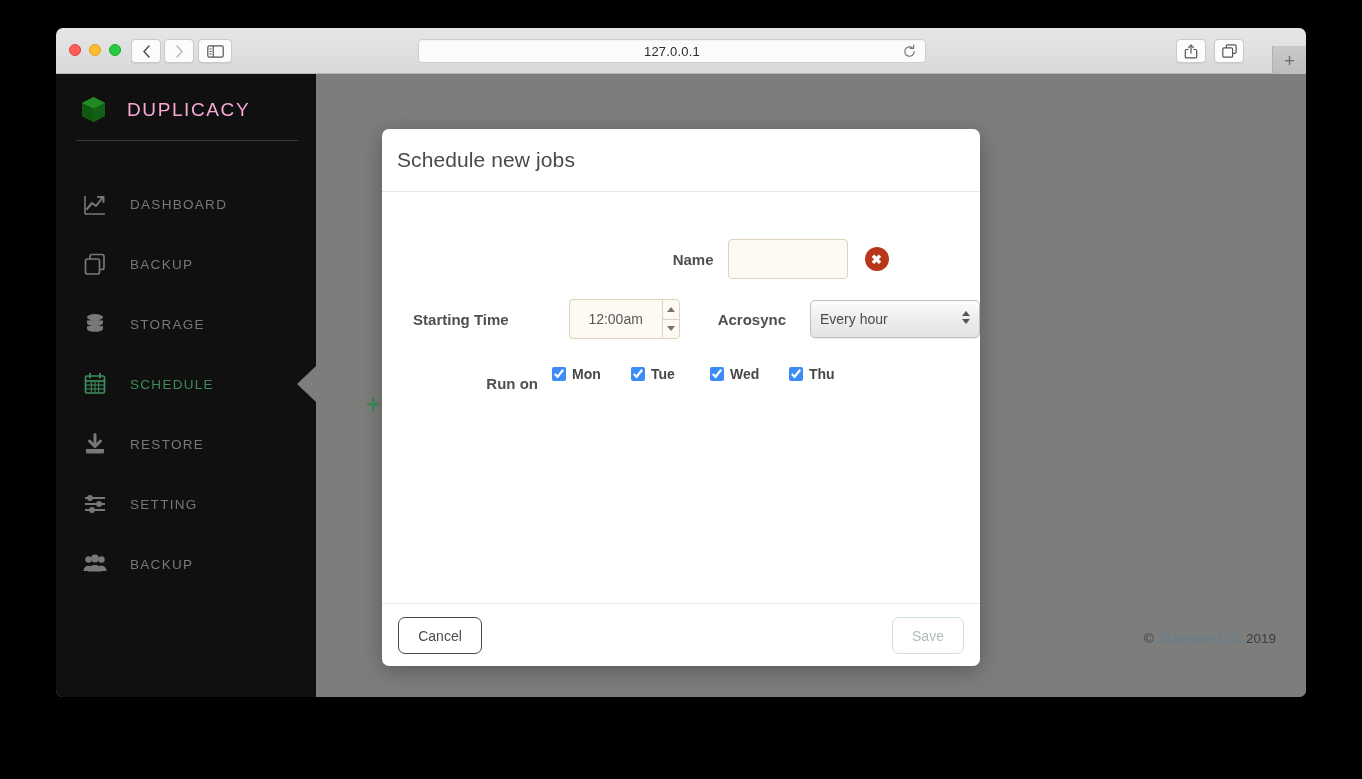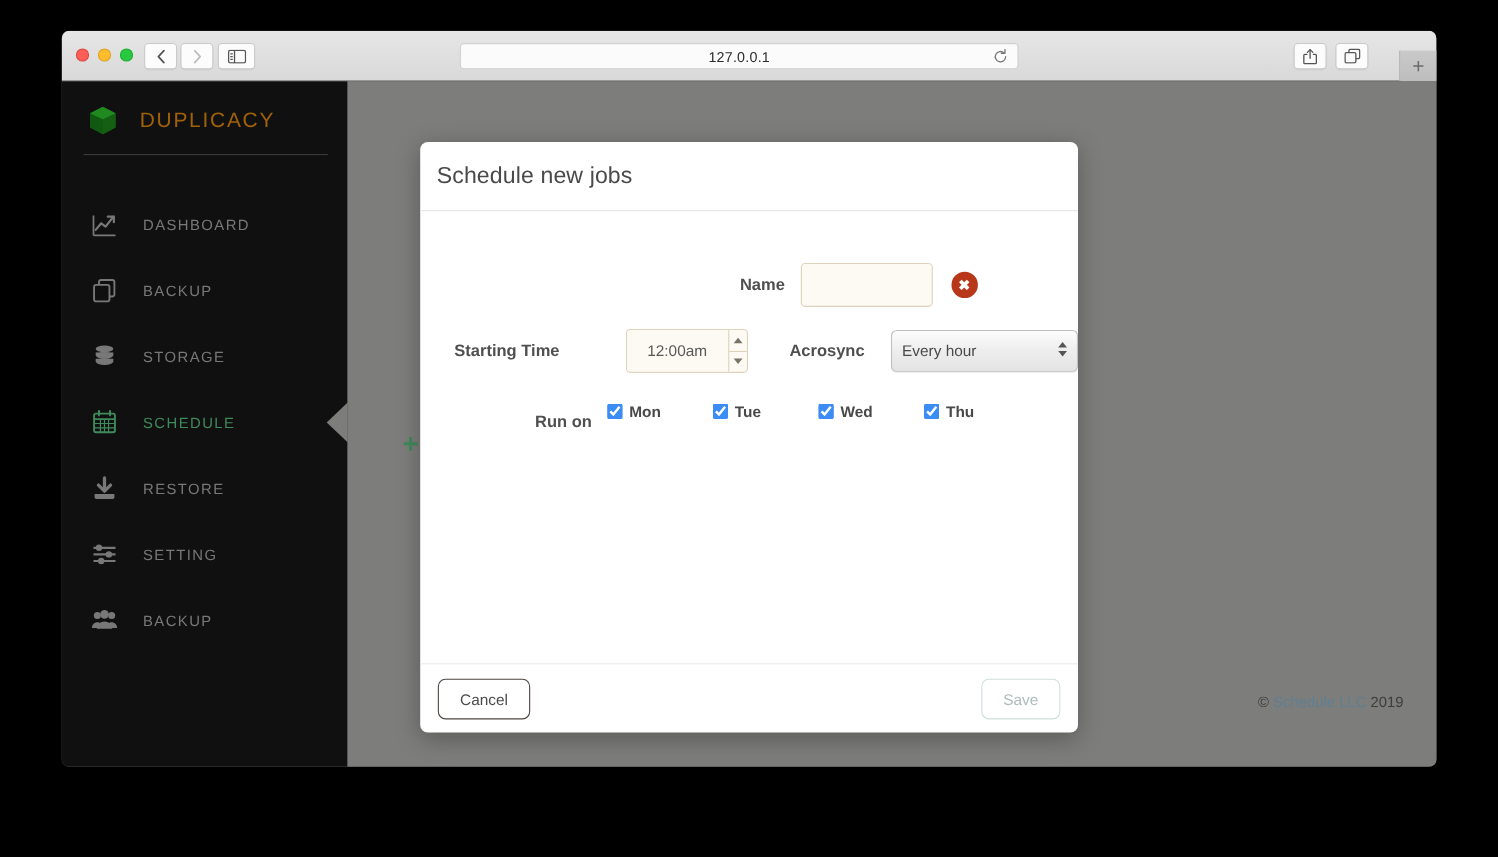--- a/index.html
+++ b/index.html
@@ -79,21 +79,21 @@
   }
 
   
   #sidebar {
     position: absolute; left: 0; top: 0;
     width: 260px; height: 623px;
     background: #101010;
   }
   #brand { position: absolute; left: 22px; top: 20px; display: flex; align-items: center; gap: 18px; }
   #brand-title {
-    color: #a16207; font-size: 19px; letter-spacing: 1.6px; font-weight: 400;
+    color: #f9a8d4; font-size: 19px; letter-spacing: 1.6px; font-weight: 400;
   }
   #brand-divider {
     position: absolute; left: 20px; top: 66px;
     width: 222px; height: 1px; background: #3a3a3a;
   }
   .nav-list { position: absolute; left: 0; top: 100px; width: 260px; }
   .nav-item {
     position: relative;
     height: 60px;
     display: flex; align-items: center;
@@ -239,21 +239,21 @@
     pointer-events: none;
   }
   .fa-up { width: 0; height: 0; border-left: 4px solid transparent; border-right: 4px solid transparent; border-bottom: 5px solid #555; }
   .fa-dn { width: 0; height: 0; border-left: 4px solid transparent; border-right: 4px solid transparent; border-top: 5px solid #555; }
 
   
   #row-runon { left: 0; top: 168px; width: 598px; align-items: flex-start; }
   #label-runon { width: 170px; padding-right: 14px; padding-top: 15px; }
   #days-grid { display: flex; flex-direction: column; gap: 13px; padding-top: 6px; }
   .days-line { display: flex; }
-  .day-cell { width: 96px; display: flex; align-items: center; gap: 6px; }
+  .day-cell { width: 79px; display: flex; align-items: center; gap: 6px; }
   .day-cell input[type=checkbox] {
     width: 14px; height: 14px; margin: 0;
     accent-color: #3b8cf5;
     cursor: pointer;
   }
   .day-label { font-size: 14px; color: #484848; font-weight: 700; }
 
   
   #cancel-button {
     position: absolute; left: 16px; top: 13px;

